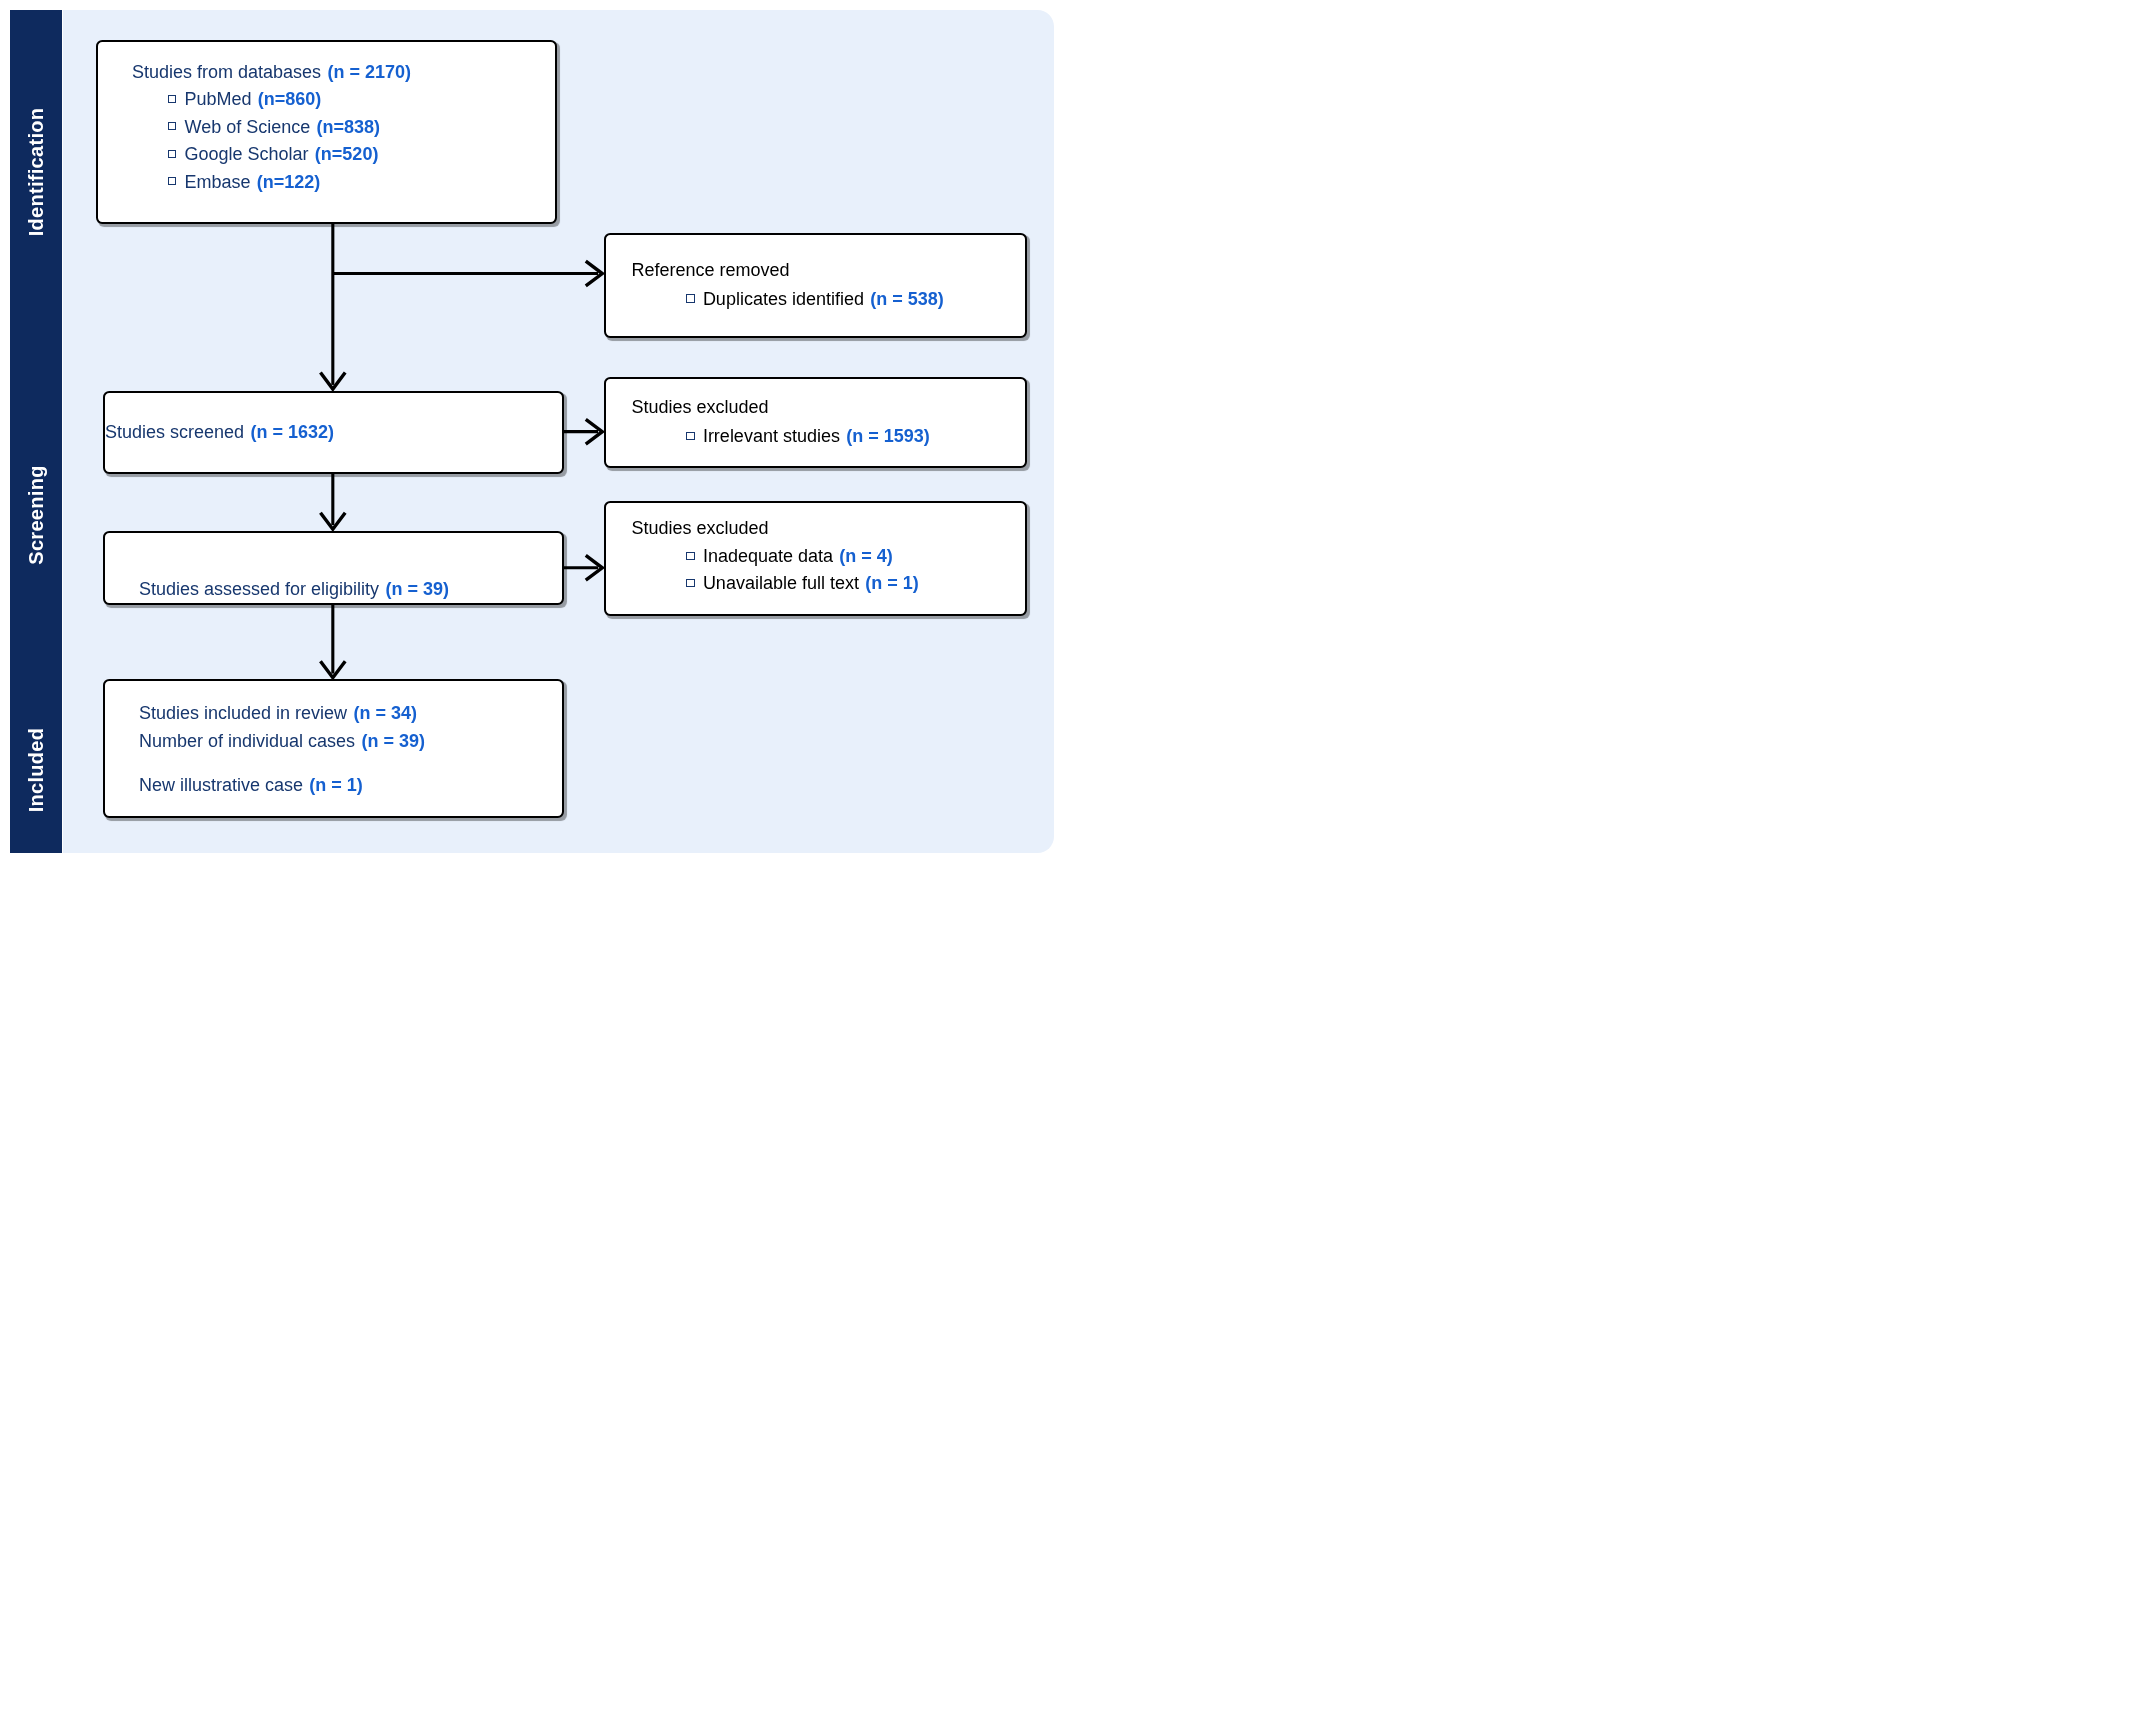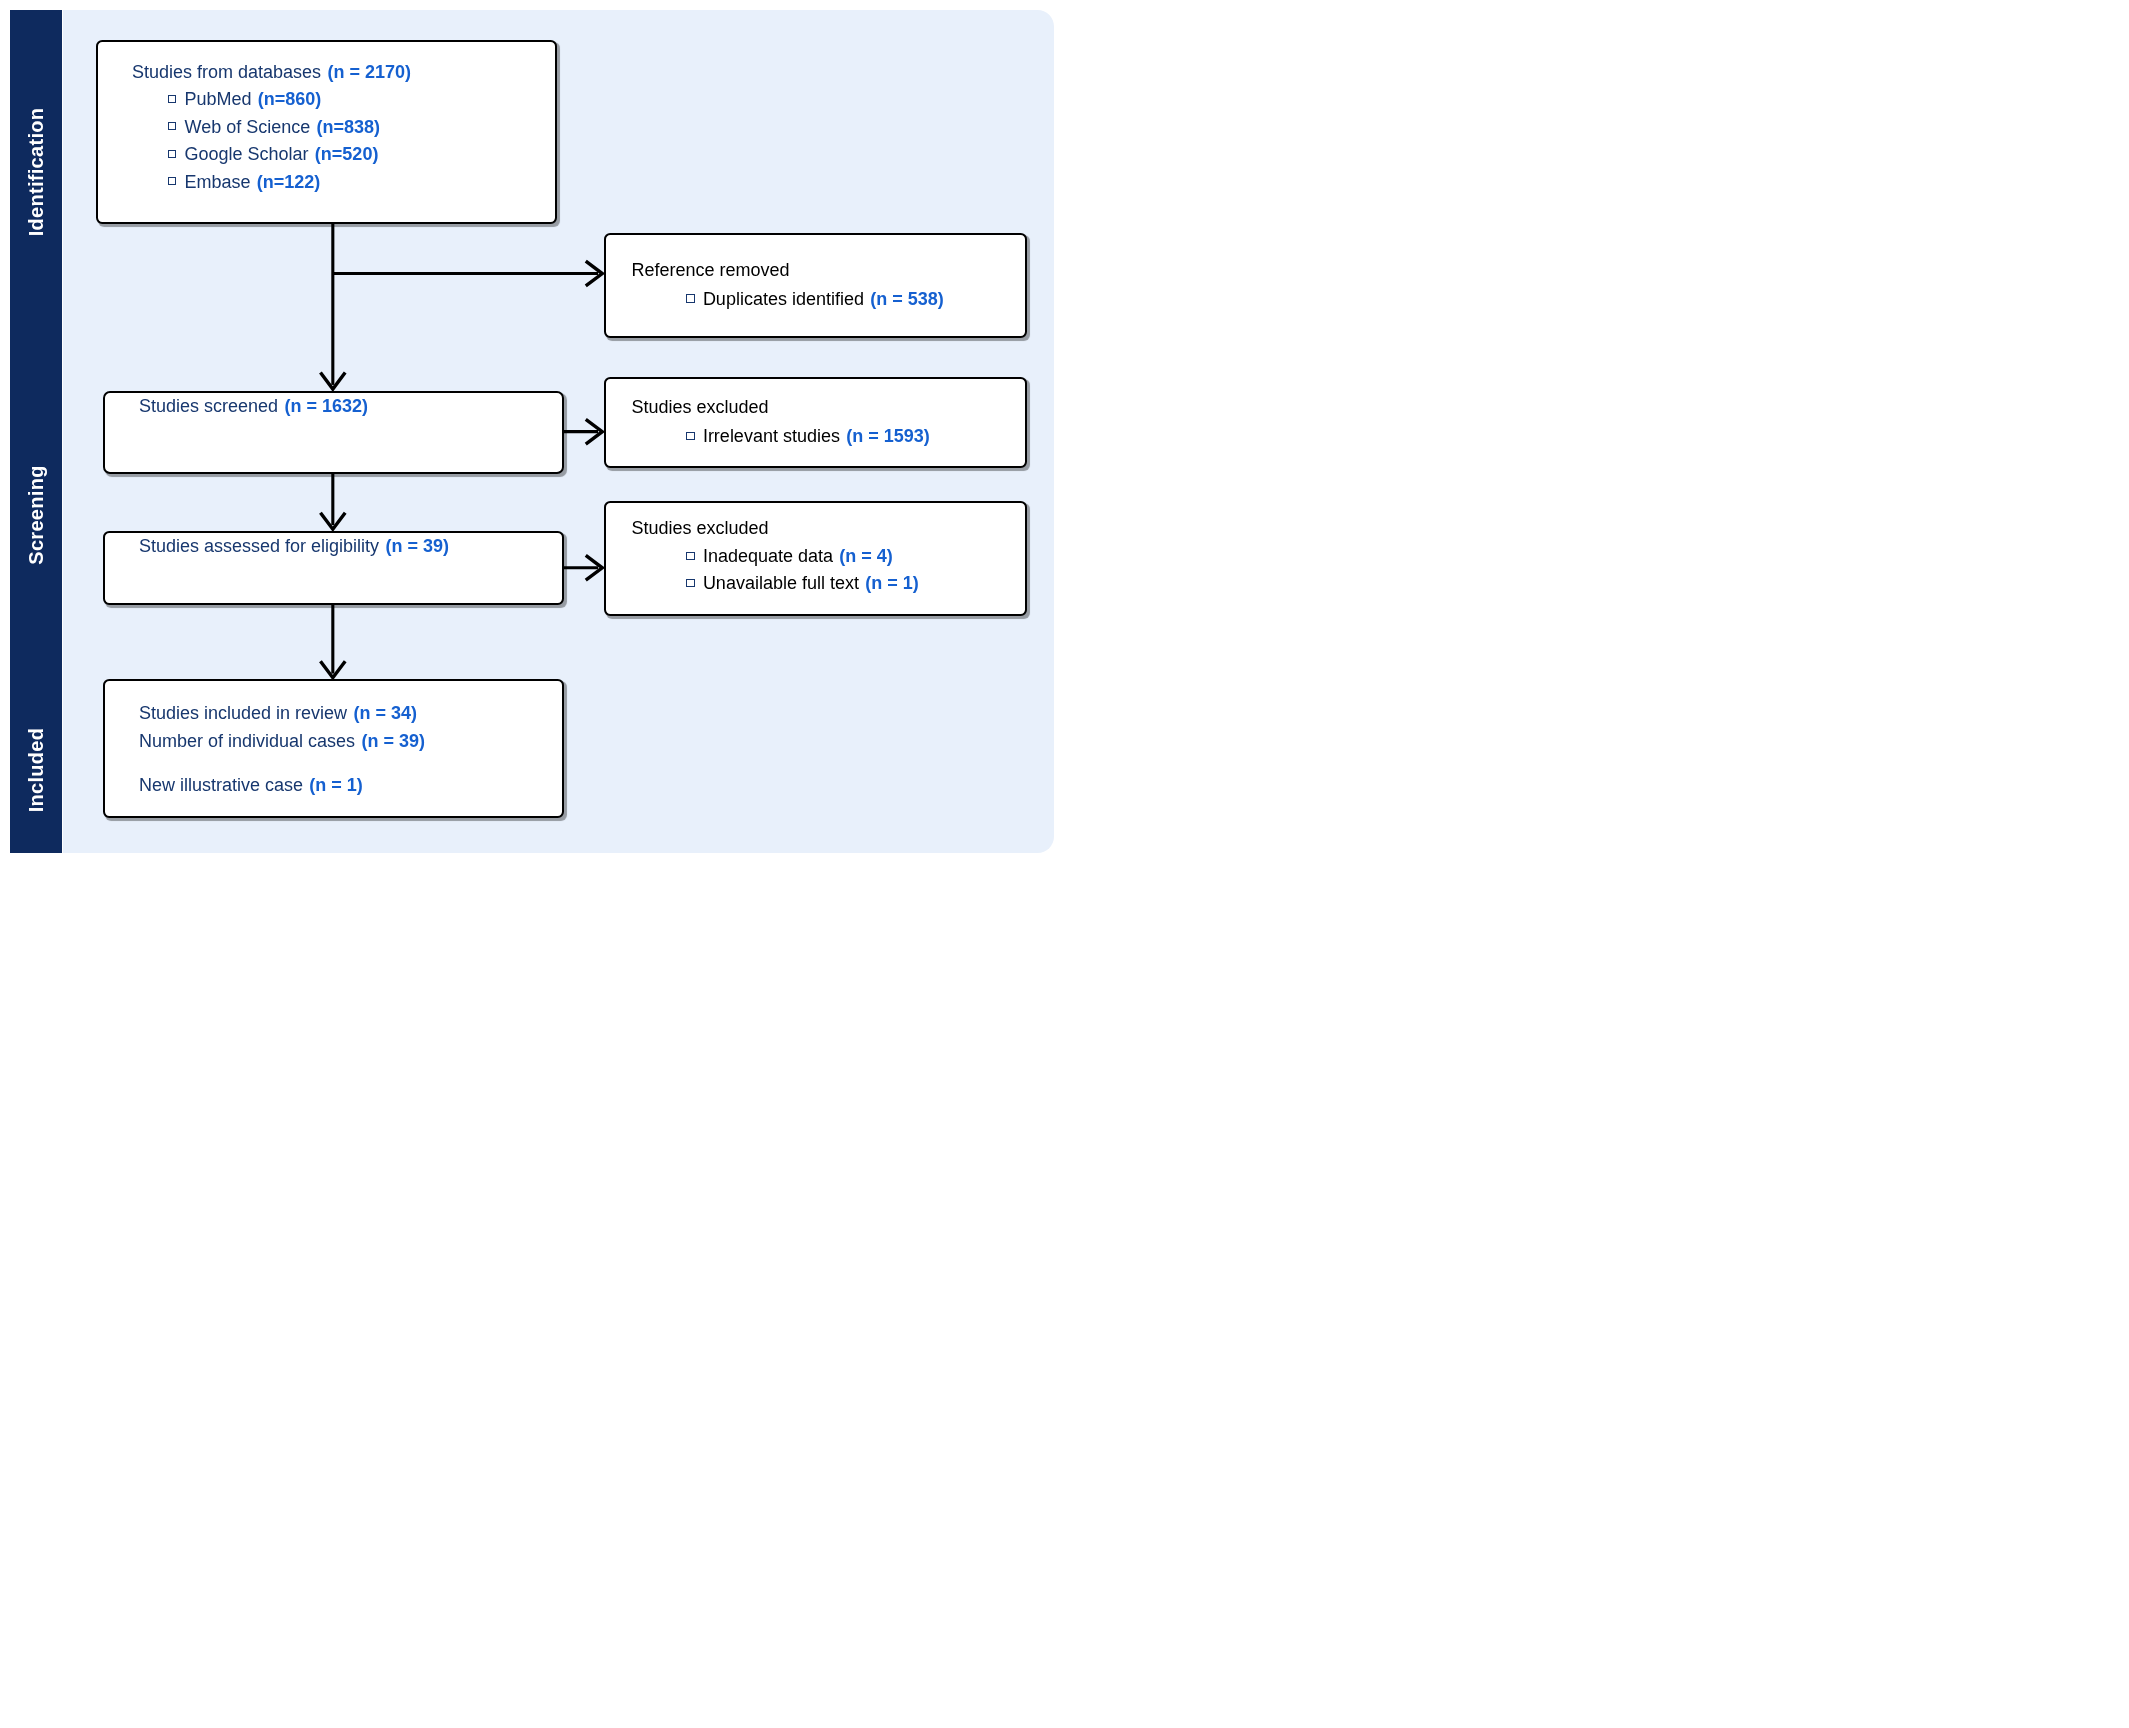--- a/index.html
+++ b/index.html
@@ -32,22 +32,22 @@
   .t-navy{color:var(--navy_text,#17376E);}
   .t-black{color:var(--black_text,#000000);}
   .t-val{color:var(--value_blue,#1560D0);font-weight:bold;margin-left:.35em;}
   .bullet{
     display:inline-block;width:6.2px;height:6.2px;background:#ffffff;
     border:1.4px solid var(--navy_text,#17376E);margin-right:8.3px;margin-bottom:2.1px;
   }
   
   .box-databases{left:96px;top:40px;width:461px;height:184px;padding:16.5px 13.8px 0 34px;}
   .box-databases .row.indent{padding-left:36px;}
-  .box-screened{left:103px;top:391px;width:461px;height:83px;display:flex;padding-left:34px;border-radius:7px;}
-  .box-eligibility{left:103px;top:531px;width:461px;height:74px;display:flex;align-items:flex-start;padding-left:34px;}
+  .box-screened{left:103px;top:391px;width:461px;height:83px;display:flex;align-items:center;}
+  .box-eligibility{left:103px;top:531px;width:461px;height:74px;display:flex;align-items:flex-end;padding-left:34px;}
   .box-included{left:103px;top:679px;width:461px;height:139px;padding:19px 15px 0 34px;}
   .box-included .spacer{height:16.5px;}
   
   .box-refremoved{left:604px;top:221px;width:423px;height:105px;padding:20.6px 11px 0 25.4px;line-height:29px;margin-top:12px;}
   .box-excluded1{left:604px;top:377px;width:423px;height:91px;padding:13.8px 11px 0 25.4px;line-height:29px;}
   .box-excluded2{left:604px;top:501px;width:423px;height:115px;padding:12.4px 11px 0 25.4px;}
   .row.r-indent{padding-left:55px;}
 </style>
 </head>
 <body>

